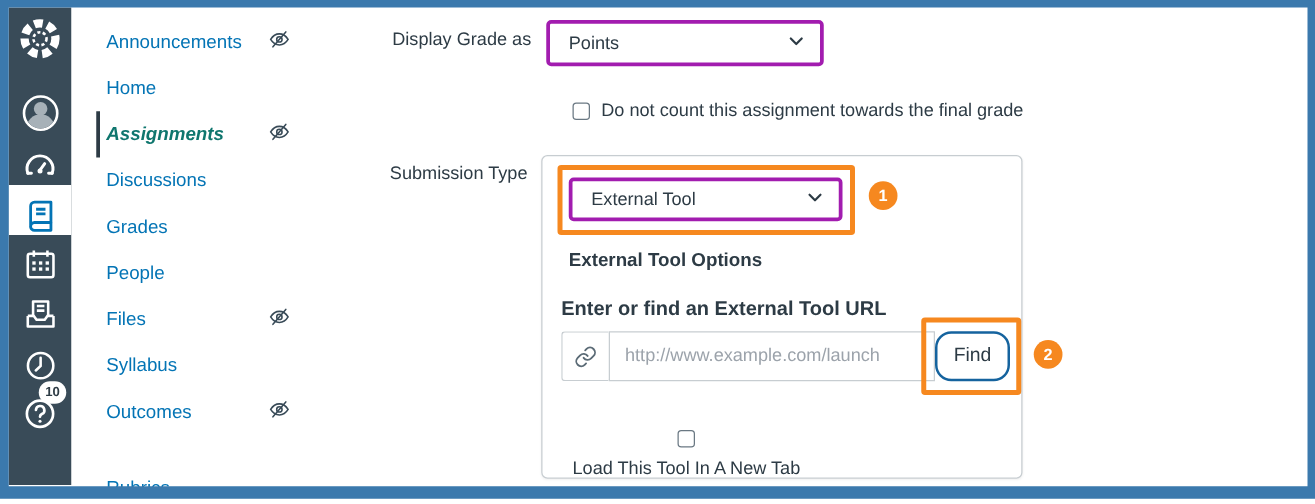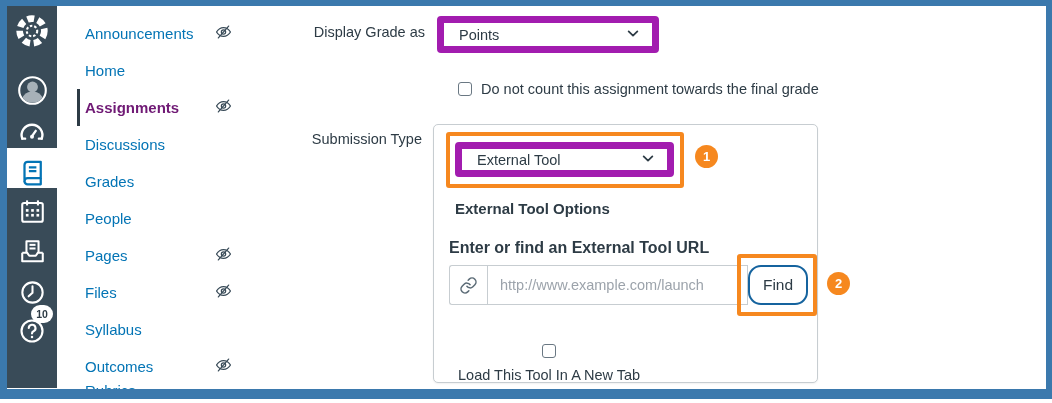--- a/index.html
+++ b/index.html
@@ -22,27 +22,27 @@
                 background:#fff; color:#2D3B45; border-radius:10px; font-size:10.5px;
                 font-weight:bold; display:flex; align-items:center; justify-content:center;
                 padding:0 4px; }
 
   
   .course-nav { position:absolute; left:77px; top:15px; z-index:10; list-style:none; }
   .cn-item { position:relative; height:37px; display:flex; align-items:center;
              border-left:3px solid transparent; padding-left:5px; width:175px; }
   .cn-link { font-size:15px; color:#0374B5; text-decoration:none; cursor:pointer; }
   .cn-item.active { border-left-color:#2D3B45; }
-  .cn-item.active .cn-link { color:#701a75; font-weight:bold; }
+  .cn-item.active .cn-link { color:#0f766e; font-weight:bold;font-style:italic; }
   .eye-off { position:absolute; left:134px; top:50%; transform:translateY(-50%); }
   .cn-clipped { position:absolute; left:85px; top:382px; font-size:15px; color:#0374B5; z-index:5; }
 
   
   .form-label { position:absolute; width:160px; text-align:right; font-size:14.5px; color:#2D3B45; }
-  .select-box { position:absolute; background:#fff; border:7px solid #a21caf; border-radius:4px;
+  .select-box { position:absolute; background:#fff; border:3px solid #a21caf; border-radius:4px;
                 display:flex; align-items:center; padding:0 36px 0 15px; font-size:14.5px;
                 color:#2D3B45; cursor:pointer; }
   .select-box .chev { position:absolute; right:12px; top:50%; transform:translateY(-50%); }
 
   .checkbox-row { position:absolute; display:flex; align-items:center; gap:9px; }
   .cbox { width:14px; height:14px; border:1.5px solid #6A7883; border-radius:3px; background:#fff; cursor:pointer; flex:none; }
   .cb-label { font-size:14.5px; color:#2D3B45; }
 
   .panel { position:absolute; left:433px; top:124px; width:385px; height:259px;
            background:#fff; border:1px solid #C7CDD1; border-radius:5px;
@@ -181,30 +181,20 @@
     <li class="cn-item">
       <a class="cn-link">Discussions</a>
     </li>
     <li class="cn-item">
       <a class="cn-link">Grades</a>
     </li>
     <li class="cn-item">
       <a class="cn-link">People</a>
     </li>
     <li class="cn-item">
-      <a class="cn-link">Pages</a>
-      <span class="eye-off">
-        <svg width="19" height="19" viewBox="0 0 24 24" fill="none" stroke="#394B58" stroke-width="1.6" stroke-linecap="round">
-          <path d="M3.2 12s3.4-5.6 8.8-5.6 8.8 5.6 8.8 5.6-3.4 5.6-8.8 5.6S3.2 12 3.2 12z"></path>
-          <circle cx="12" cy="12" r="2.7"></circle>
-          <line x1="5.5" y1="19.5" x2="18.5" y2="4.5"></line>
-        </svg>
-      </span>
-    </li>
-    <li class="cn-item">
       <a class="cn-link">Files</a>
       <span class="eye-off">
         <svg width="19" height="19" viewBox="0 0 24 24" fill="none" stroke="#394B58" stroke-width="1.6" stroke-linecap="round">
           <path d="M3.2 12s3.4-5.6 8.8-5.6 8.8 5.6 8.8 5.6-3.4 5.6-8.8 5.6S3.2 12 3.2 12z"></path>
           <circle cx="12" cy="12" r="2.7"></circle>
           <line x1="5.5" y1="19.5" x2="18.5" y2="4.5"></line>
         </svg>
       </span>
     </li>
     <li class="cn-item">

